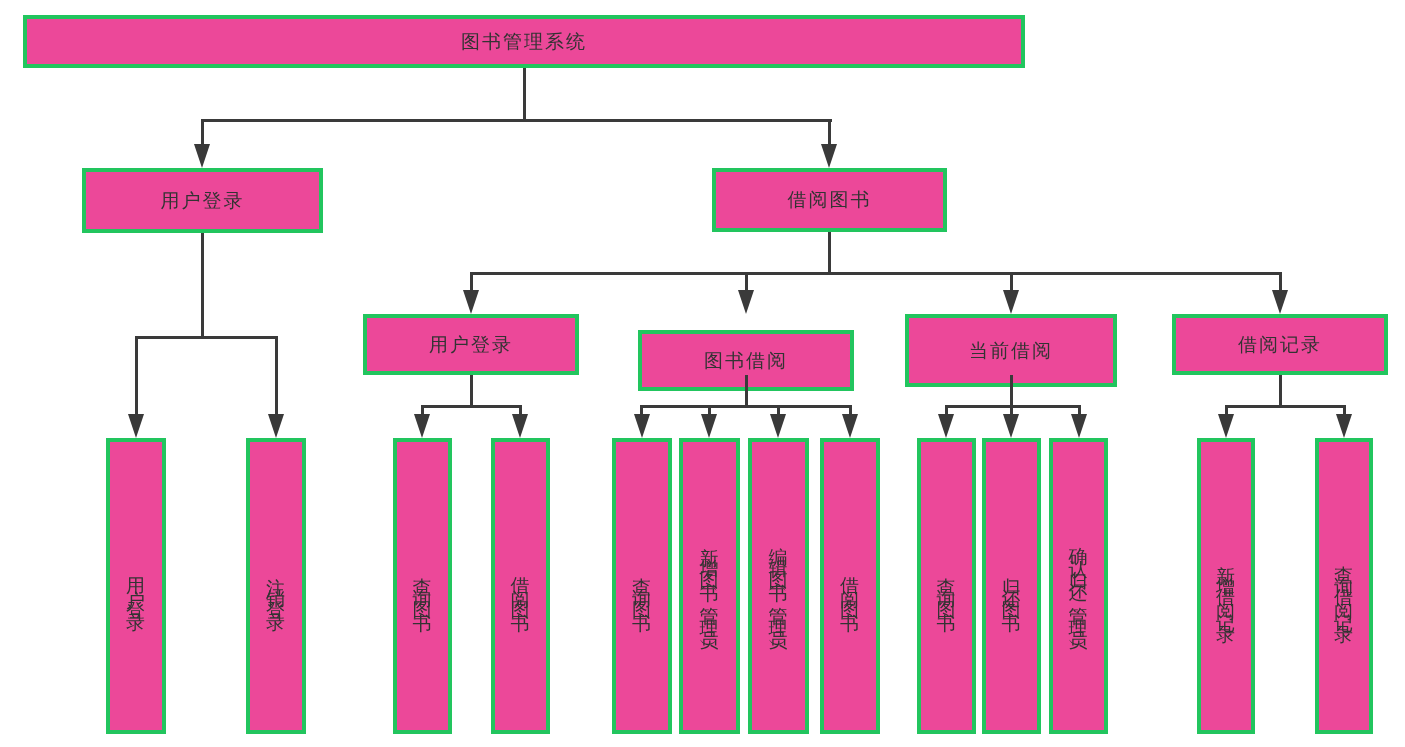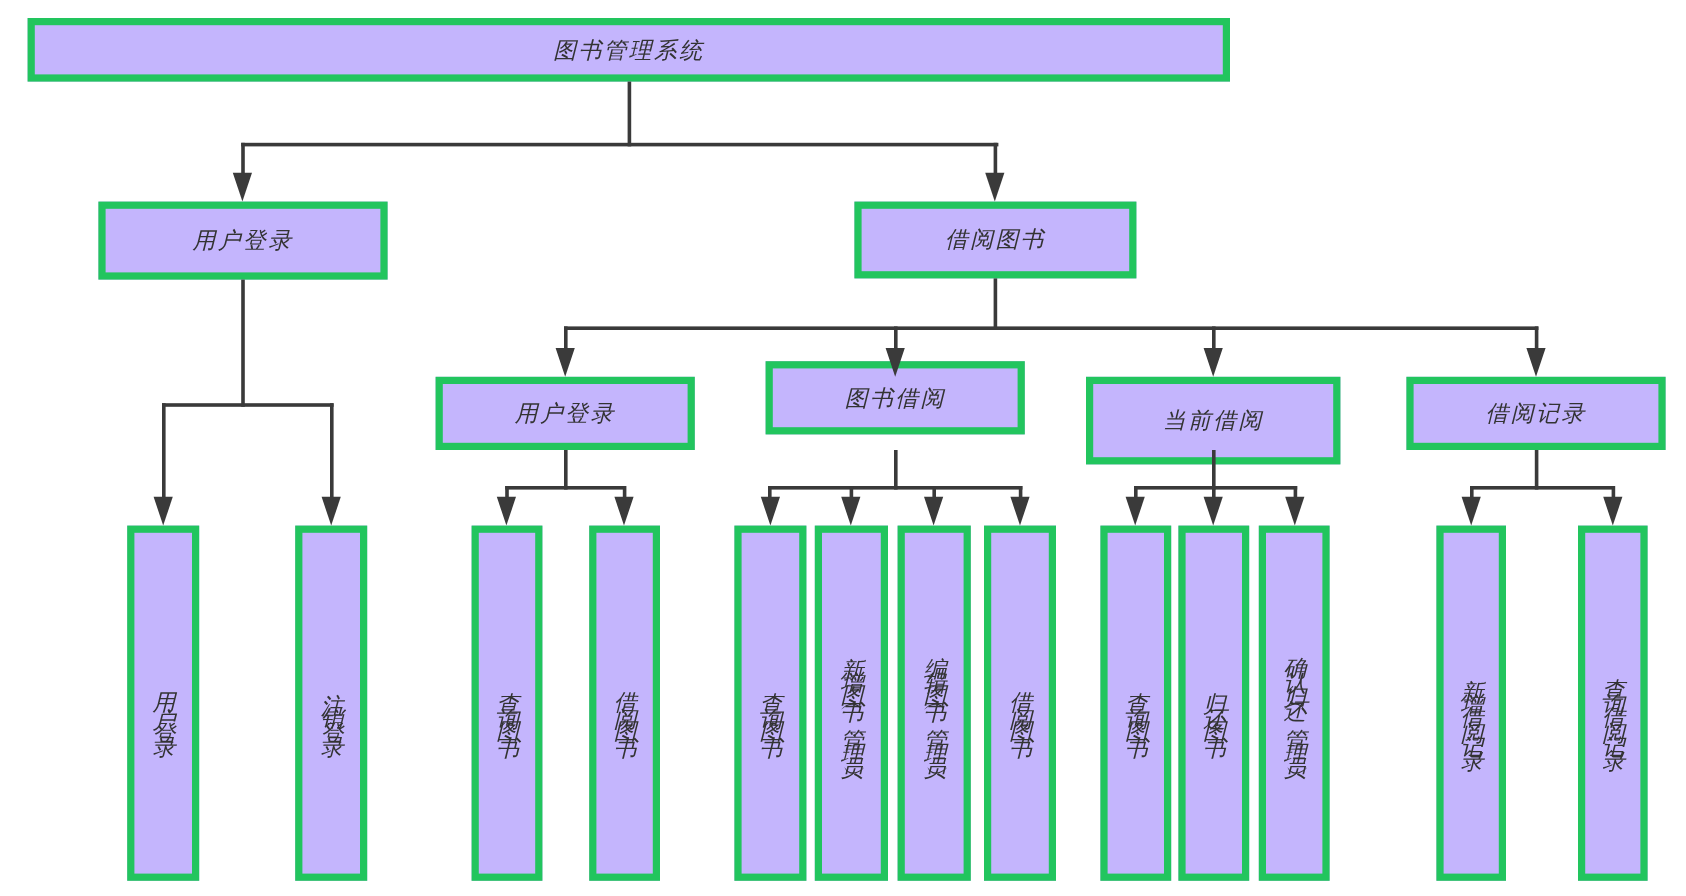--- a/index.html
+++ b/index.html
@@ -2,22 +2,22 @@
 <html><head>
 <meta charset="utf-8">
 <style>
   html,body { margin:0; padding:0; background:#ffffff; }
   .canvas {
     position:relative; width:1405px; height:747px; background:#ffffff;
     font-family:"Liberation Sans", sans-serif; overflow:hidden;
   }
   .box {
     position:absolute; box-sizing:border-box;
-    border:6px solid #22c55e; background:#c4b5fd; color:#333333;
-    display:flex; align-items:center; justify-content:center;font-style:italic;
+    border:4px solid #22c55e; background:#ec4899; color:#333333;
+    display:flex; align-items:center; justify-content:center;
   }
   .hbox { font-size:19px; letter-spacing:2px; white-space:nowrap; }
   .vbox {
     writing-mode:vertical-rl; text-orientation:mixed;
     font-size:19px; letter-spacing:12px; line-height:1;
   }
   .line { position:absolute; background:#3a3a3a; }
   .arrow {
     position:absolute; width:0; height:0;
     border-left:8px solid transparent; border-right:8px solid transparent;
@@ -32,21 +32,21 @@
 <body>
 
 <div class="canvas">
 
   <div class="box hbox" style="left:23px;top:15px;width:1002px;height:53px">图书管理系统</div>
 
   <div class="box hbox" style="left:82px;top:168px;width:241px;height:65px">用户登录</div>
   <div class="box hbox" style="left:712px;top:168px;width:235px;height:64px">借阅图书</div>
 
   <div class="box hbox" style="left:363px;top:314px;width:216px;height:61px">用户登录</div>
-  <div class="box hbox" style="left:638px;top:301px;width:216px;height:61px">图书借阅</div>
+  <div class="box hbox" style="left:638px;top:330px;width:216px;height:61px">图书借阅</div>
   <div class="box hbox" style="left:905px;top:314px;width:212px;height:73px">当前借阅</div>
   <div class="box hbox" style="left:1172px;top:314px;width:216px;height:61px">借阅记录</div>
 
   <div class="box vbox" style="left:106px;top:438px;width:60px;height:296px">用户登录</div>
   <div class="box vbox" style="left:246px;top:438px;width:60px;height:296px">注销登录</div>
 
   <div class="box vbox" style="left:393px;top:438px;width:59px;height:296px">查询图书</div>
   <div class="box vbox" style="left:491px;top:438px;width:59px;height:296px">借阅图书</div>
 
   <div class="box vbox" style="left:612px;top:438px;width:60px;height:296px">查询图书</div>

